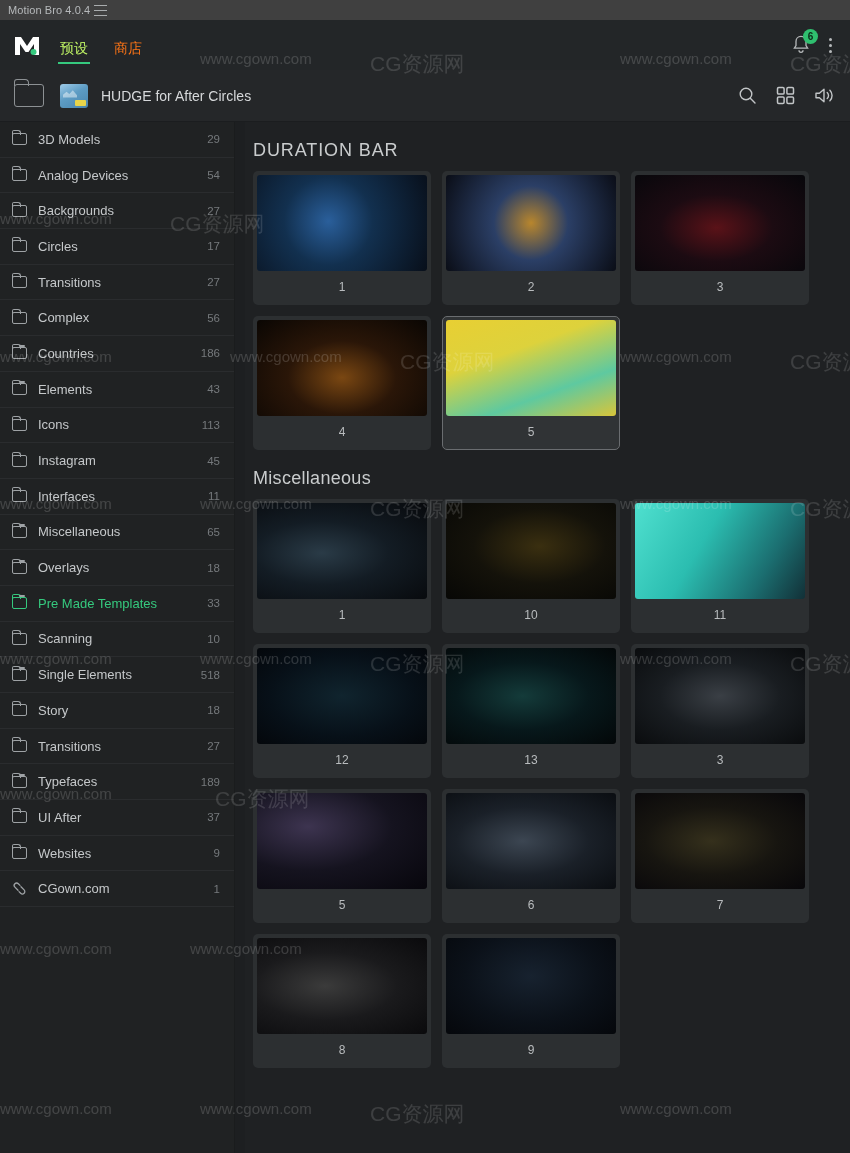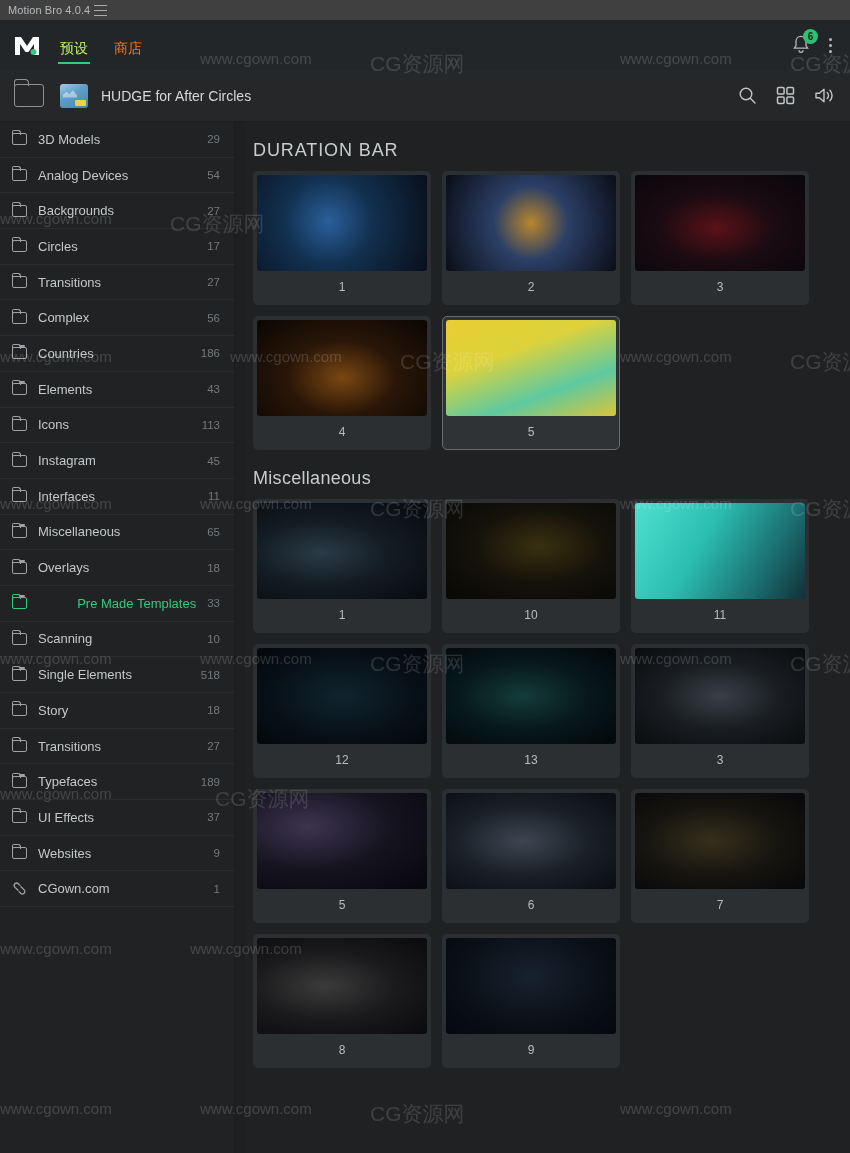--- a/index.html
+++ b/index.html
@@ -95,21 +95,21 @@
   .sidebar{
     width:235px; flex:none; background:#202223; overflow:hidden;
     position:relative; border-right:1px solid #1a1c1d;
   }
   .side-item{
     height:35.7px; display:flex; align-items:center; padding:0 14px 0 12px;
     border-bottom:1px solid #2a2c2e; cursor:pointer; gap:11px;
   }
   .side-label{ font-size:13px; color:#c5c8ca; flex:1;
     white-space:nowrap; overflow:hidden; text-overflow:ellipsis; }
-  .side-item.active .side-label{ color:#35c97e;text-align:right; }
+  .side-item.active .side-label{ color:#35c97e; }
   .side-count{ font-size:11.5px; color:#75797c; flex:none; }
   .fldr{ width:15px; height:12px; flex:none; position:relative;
     border:1.3px solid #9ea2a5; border-radius:2px; }
   .fldr::before{
     content:""; position:absolute; top:-4px; left:-1.3px; width:7px; height:4px;
     border:1.3px solid #9ea2a5; border-bottom:none; border-radius:2px 3px 0 0;
   }
   .fldr.open::after{
     content:""; position:absolute; top:-3px; right:1px; width:6px; height:2px;
     background:#9ea2a5; border-radius:1px;
@@ -308,21 +308,21 @@
         <span class="side-label">Transitions</span>
         <span class="side-count">27</span>
       </div>
       <div class="side-item">
         <span class="fldr open"></span>
         <span class="side-label">Typefaces</span>
         <span class="side-count">189</span>
       </div>
       <div class="side-item">
         <span class="fldr"></span>
-        <span class="side-label">UI Effects</span>
+        <span class="side-label">UI After</span>
         <span class="side-count">37</span>
       </div>
       <div class="side-item">
         <span class="fldr"></span>
         <span class="side-label">Websites</span>
         <span class="side-count">9</span>
       </div>
       <div class="side-item">
         <span class="linkicon">
           <svg width="15" height="13" viewBox="0 0 15 13">

